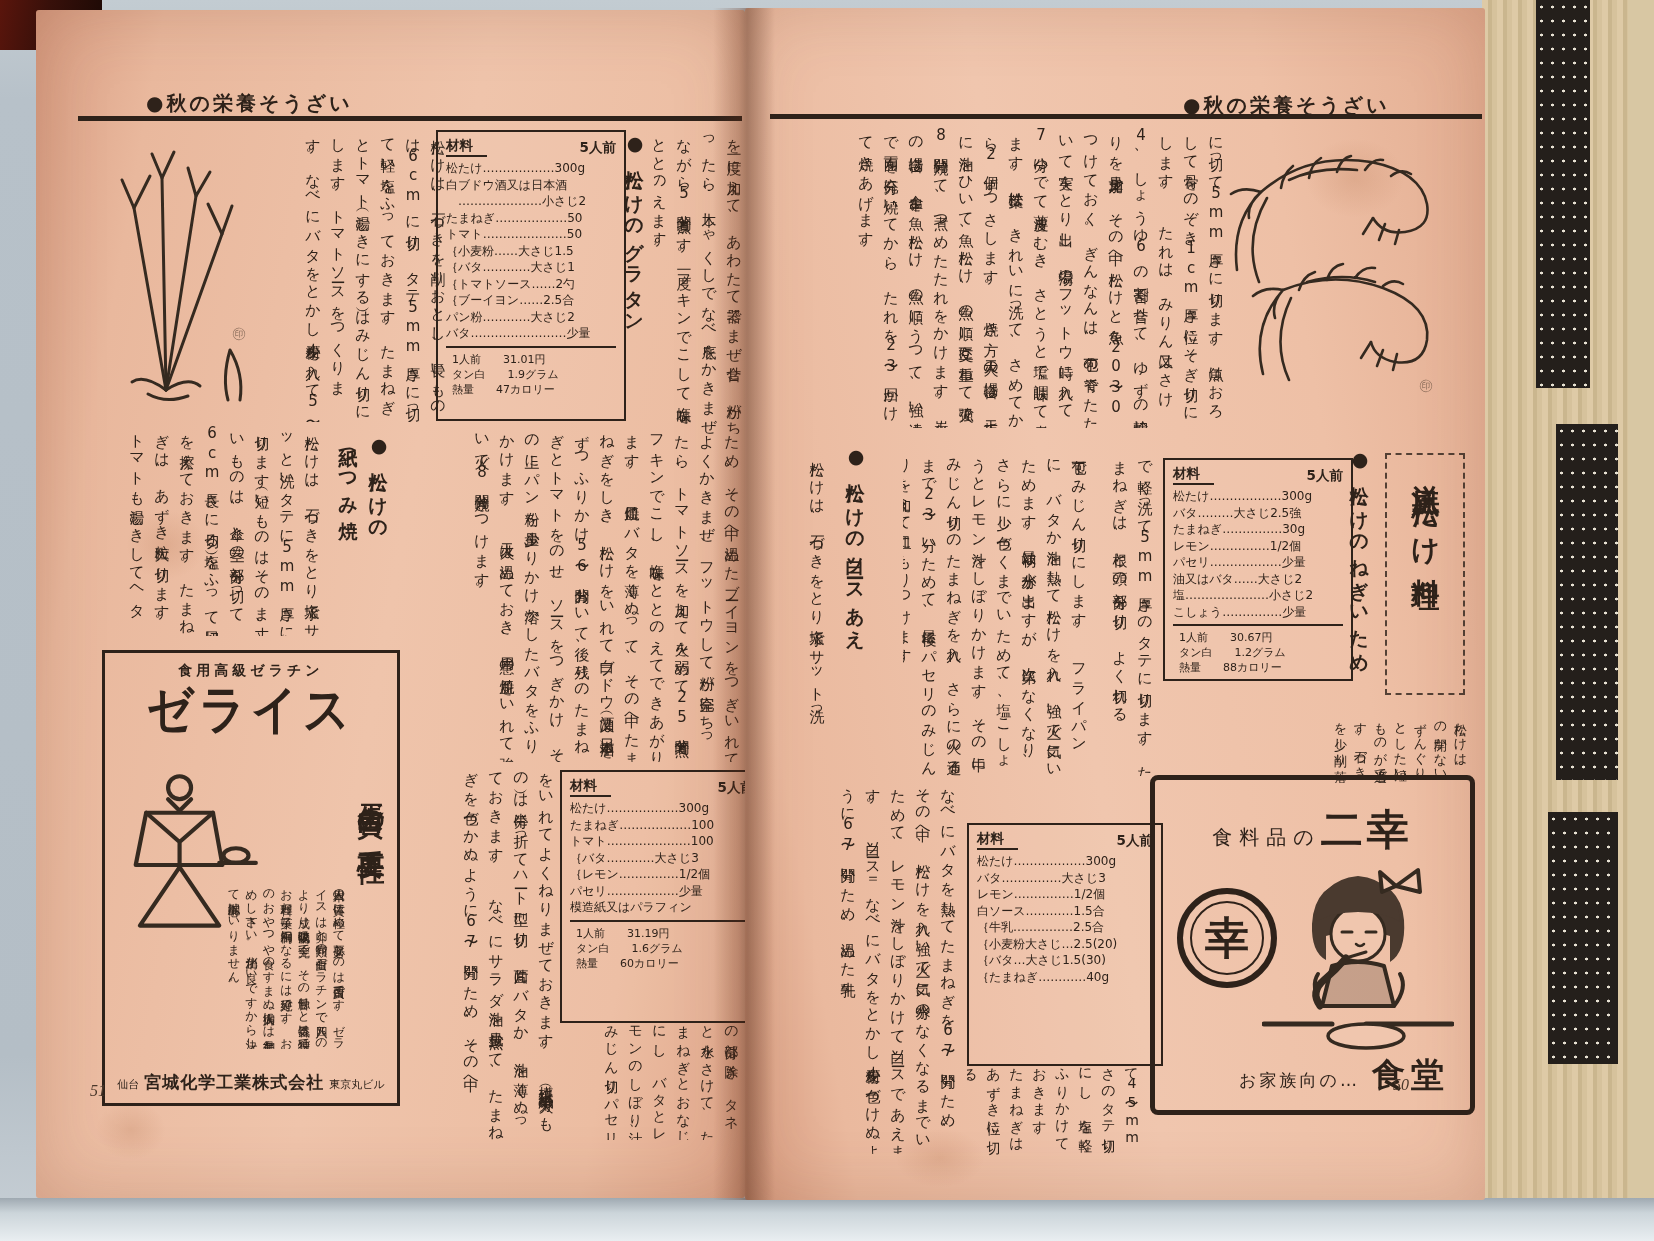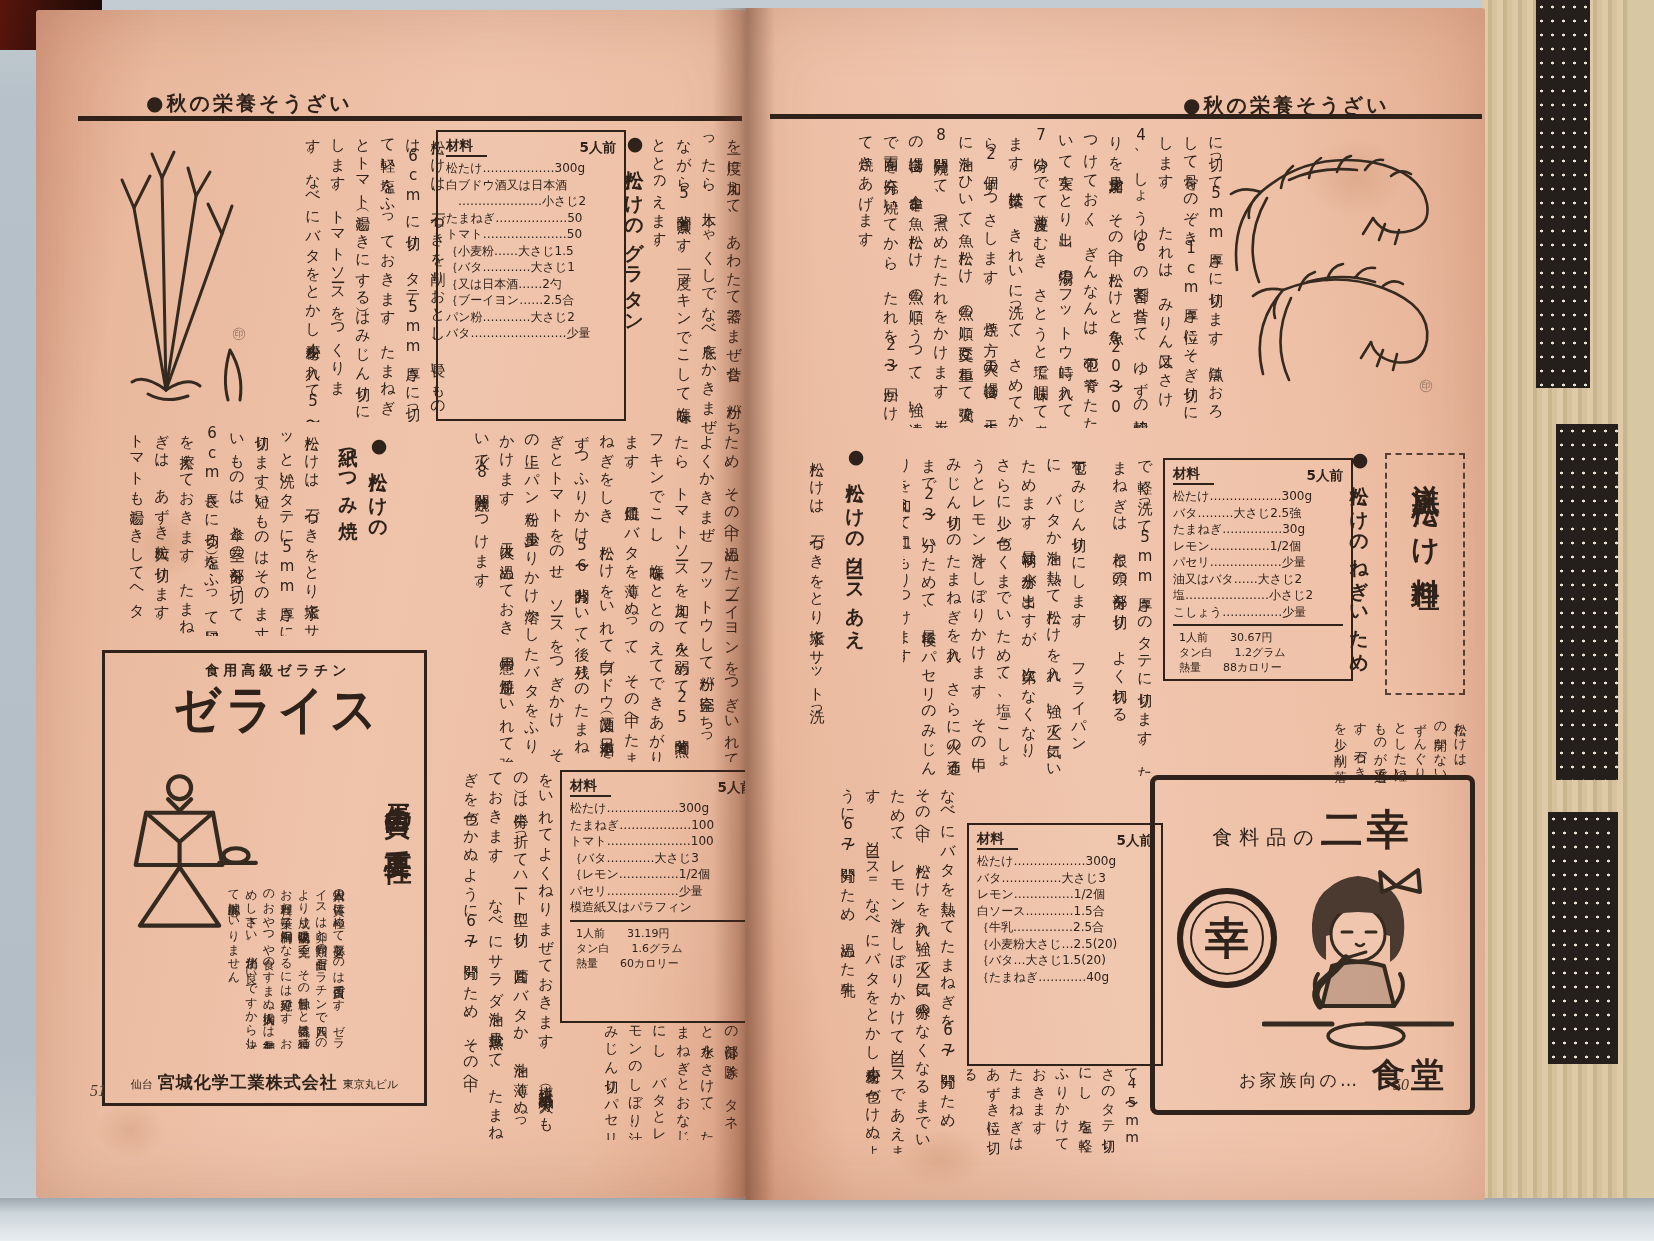--- a/index.html
+++ b/index.html
@@ -132,24 +132,29 @@
         <span class="t-serv">5人前</span>
       </div>
       <div class="t-rows">
           <div class="trow">松たけ………………300g</div>
           <div class="trow">白ブドウ酒又は日本酒</div>
           <div class="trow">　…………………小さじ2</div>
           <div class="trow">たまねぎ………………50</div>
           <div class="trow">トマト…………………50</div>
           <div class="trow">｛小麦粉……大さじ1.5</div>
           <div class="trow">｛バタ…………大さじ1</div>
-          <div class="trow">｛又は日本酒……2勺</div>
+          <div class="trow">｛トマトソース……2勺</div>
           <div class="trow">｛ブーイヨン……2.5合</div>
           <div class="trow">パン粉…………大さじ2</div>
           <div class="trow">バタ……………………少量</div>
+        </div>
+      <div class="t-foot">
+          <div class="frow">1人前　　31.01円</div>
+          <div class="frow">タン白　　1.9グラム</div>
+          <div class="frow">熱量　　47カロリー</div>
         </div>
     </div>
 
     <div class="abs v vhead" style="left:578px;top:122px;width:36px;height:240px;">●松たけのグラタン</div>
 
     <div class="abs v" style="left:618px;top:118px;width:92px;height:306px;">を一度に加えて、あわたて器でまぜ合せ、粉がちったら、木しゃくしでなべ底をかきまぜながら5分間煮ます。一度フキンでこして塩味をととのえます。</div>
 
     <div class="abs v" style="left:390px;top:414px;width:318px;height:338px;">ため、その中へ温めたブーイヨンをつぎいれてよくかきまぜ、フットウして粉が完全にちったら、トマトソースを加えて火を弱めて25分間煮てフキンでこし、塩味をととのえてできあがります。　焼皿にバタを薄くぬって、その中へたまねぎをしき、松たけをいれて白ブドウ酒（又は日本酒）を少量ずつふりかけ5〜6分間おいて後、残りのたまねぎとトマトをのせ、ソースをつぎかけ、その上にパン粉を少量ふりかけ溶かしたバタをふりかけます。　天火は温めておき、用意の焼皿をいれて強い火で8分間焼きつけます。</div>
 
     <div class="abs v vhead" style="left:292px;top:424px;width:66px;height:175px;">●松たけの
@@ -176,21 +181,21 @@
         </div>
       <div class="t-foot">
           <div class="frow">1人前　　31.19円</div>
           <div class="frow">タン白　　1.6グラム</div>
           <div class="frow">熱量　　60カロリー</div>
         </div>
     </div>
 
     <div class="abs v" style="left:528px;top:1006px;width:180px;height:124px;font-size:14px;line-height:24px;">の部分は除き、タネと水をさけて、たまねぎとおなじにし、バタとレモンのしぼり汁、みじん切りパセリ</div>
 
-    <div class="abs zel" style="left:66px;top:640px;width:292px;height:450px;padding-left:27px;">
+    <div class="abs zel" style="left:66px;top:640px;width:292px;height:450px;">
       <div class="zel-cat">食用高級ゼラチン</div>
       <div class="zel-logo">ゼライス</div>
 
       <svg class="abs" style="left:12px;top:118px;" width="145" height="165" viewBox="0 0 135 158">
         <g class="sketch" stroke-width="4">
           <circle cx="58" cy="16" r="11"></circle>
           <path d="M47 27 L58 38 L69 27"></path>
           <path d="M26 40 L90 40 L99 90 L16 90 Z"></path>
           <path d="M26 40 L58 68 L90 40 M58 68 L58 90"></path>
           <path d="M58 92 L20 148 L96 148 Z"></path>
@@ -281,21 +286,21 @@
         <span class="t-fill"></span>
         <span class="t-serv">5人前</span>
       </div>
       <div class="t-rows">
           <div class="trow">松たけ………………300g</div>
           <div class="trow">バタ……………大さじ3</div>
           <div class="trow">レモン……………1/2個</div>
           <div class="trow">白ソース…………1.5合</div>
           <div class="trow">｛牛乳……………2.5合</div>
           <div class="trow">｛小麦粉大さじ…2.5(20)</div>
-          <div class="trow">｛バタ…大さじ1.5(20)</div>
+          <div class="trow">｛バタ…大さじ1.5(30)</div>
           <div class="trow">｛たまねぎ…………40g</div>
         </div>
     </div>
 
     <div class="abs v" style="left:222px;top:1050px;width:176px;height:98px;font-size:14px;line-height:23px;">て4〜5mm厚さのタテ切りにし、塩を軽くふりかけておきます。たまねぎはあずき位に切る。</div>
 
     <div class="abs v" style="left:43px;top:770px;width:172px;height:376px;">なべにバタを熱してたまねぎを6〜7分間いため、その中へ、松だけを入れ強い火で一気に水分のなくなるまでいためて、レモン汁をしぼりかけて白ソースであえます。　白ソース＝なべにバタをとかし小麦粉を色づけぬように6〜7分間いため、温めた牛乳</div>
 
     <div class="abs niko" style="left:405px;top:767px;width:315px;height:330px;">
       <div class="niko-head">

